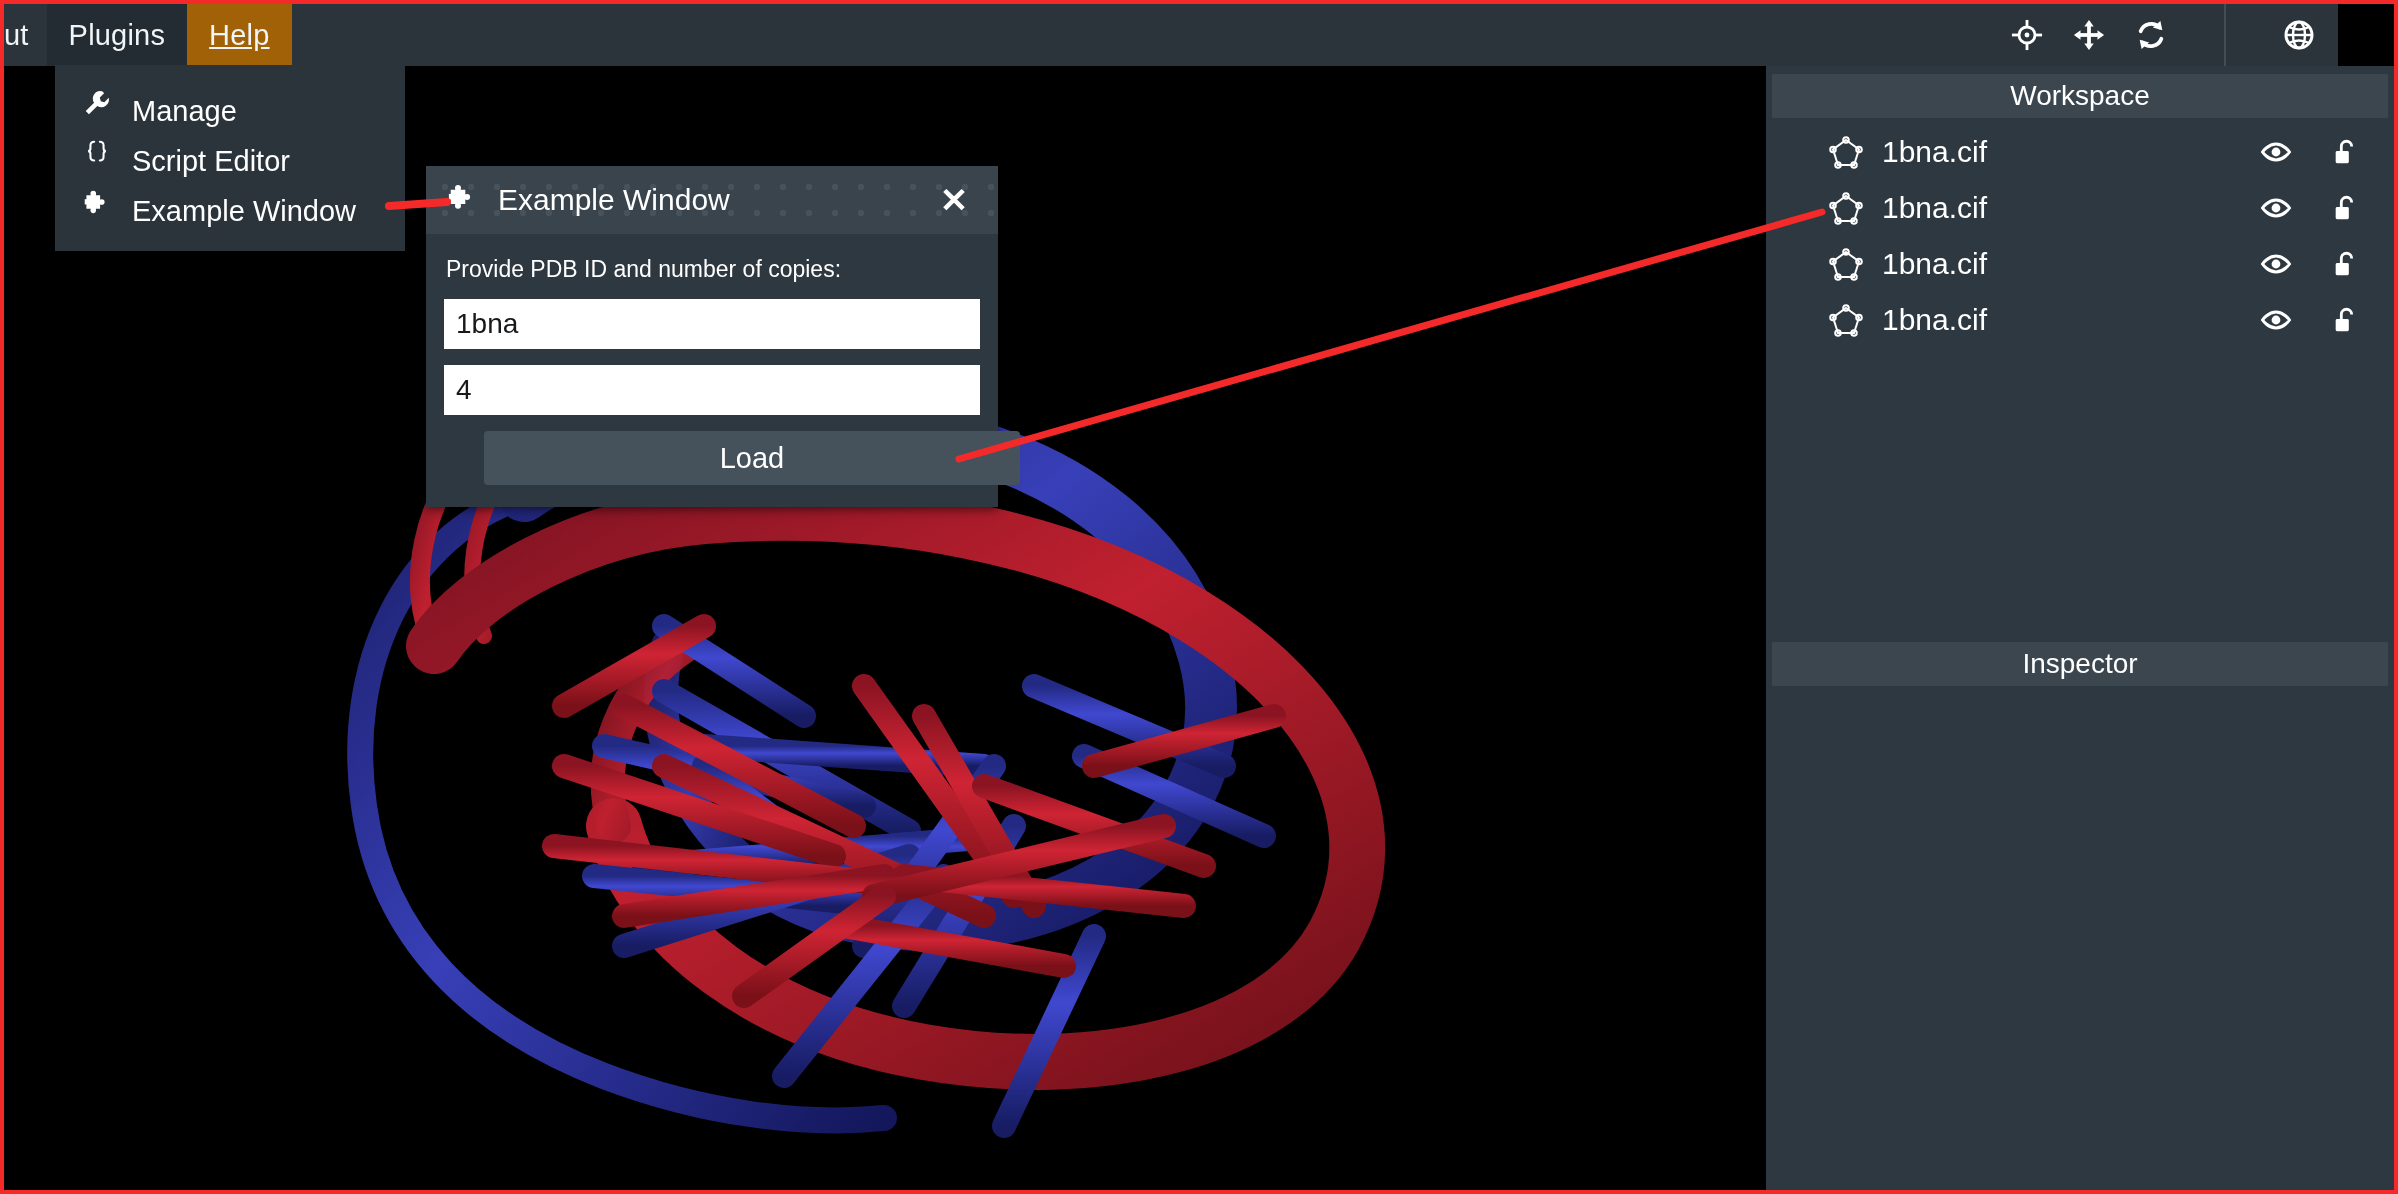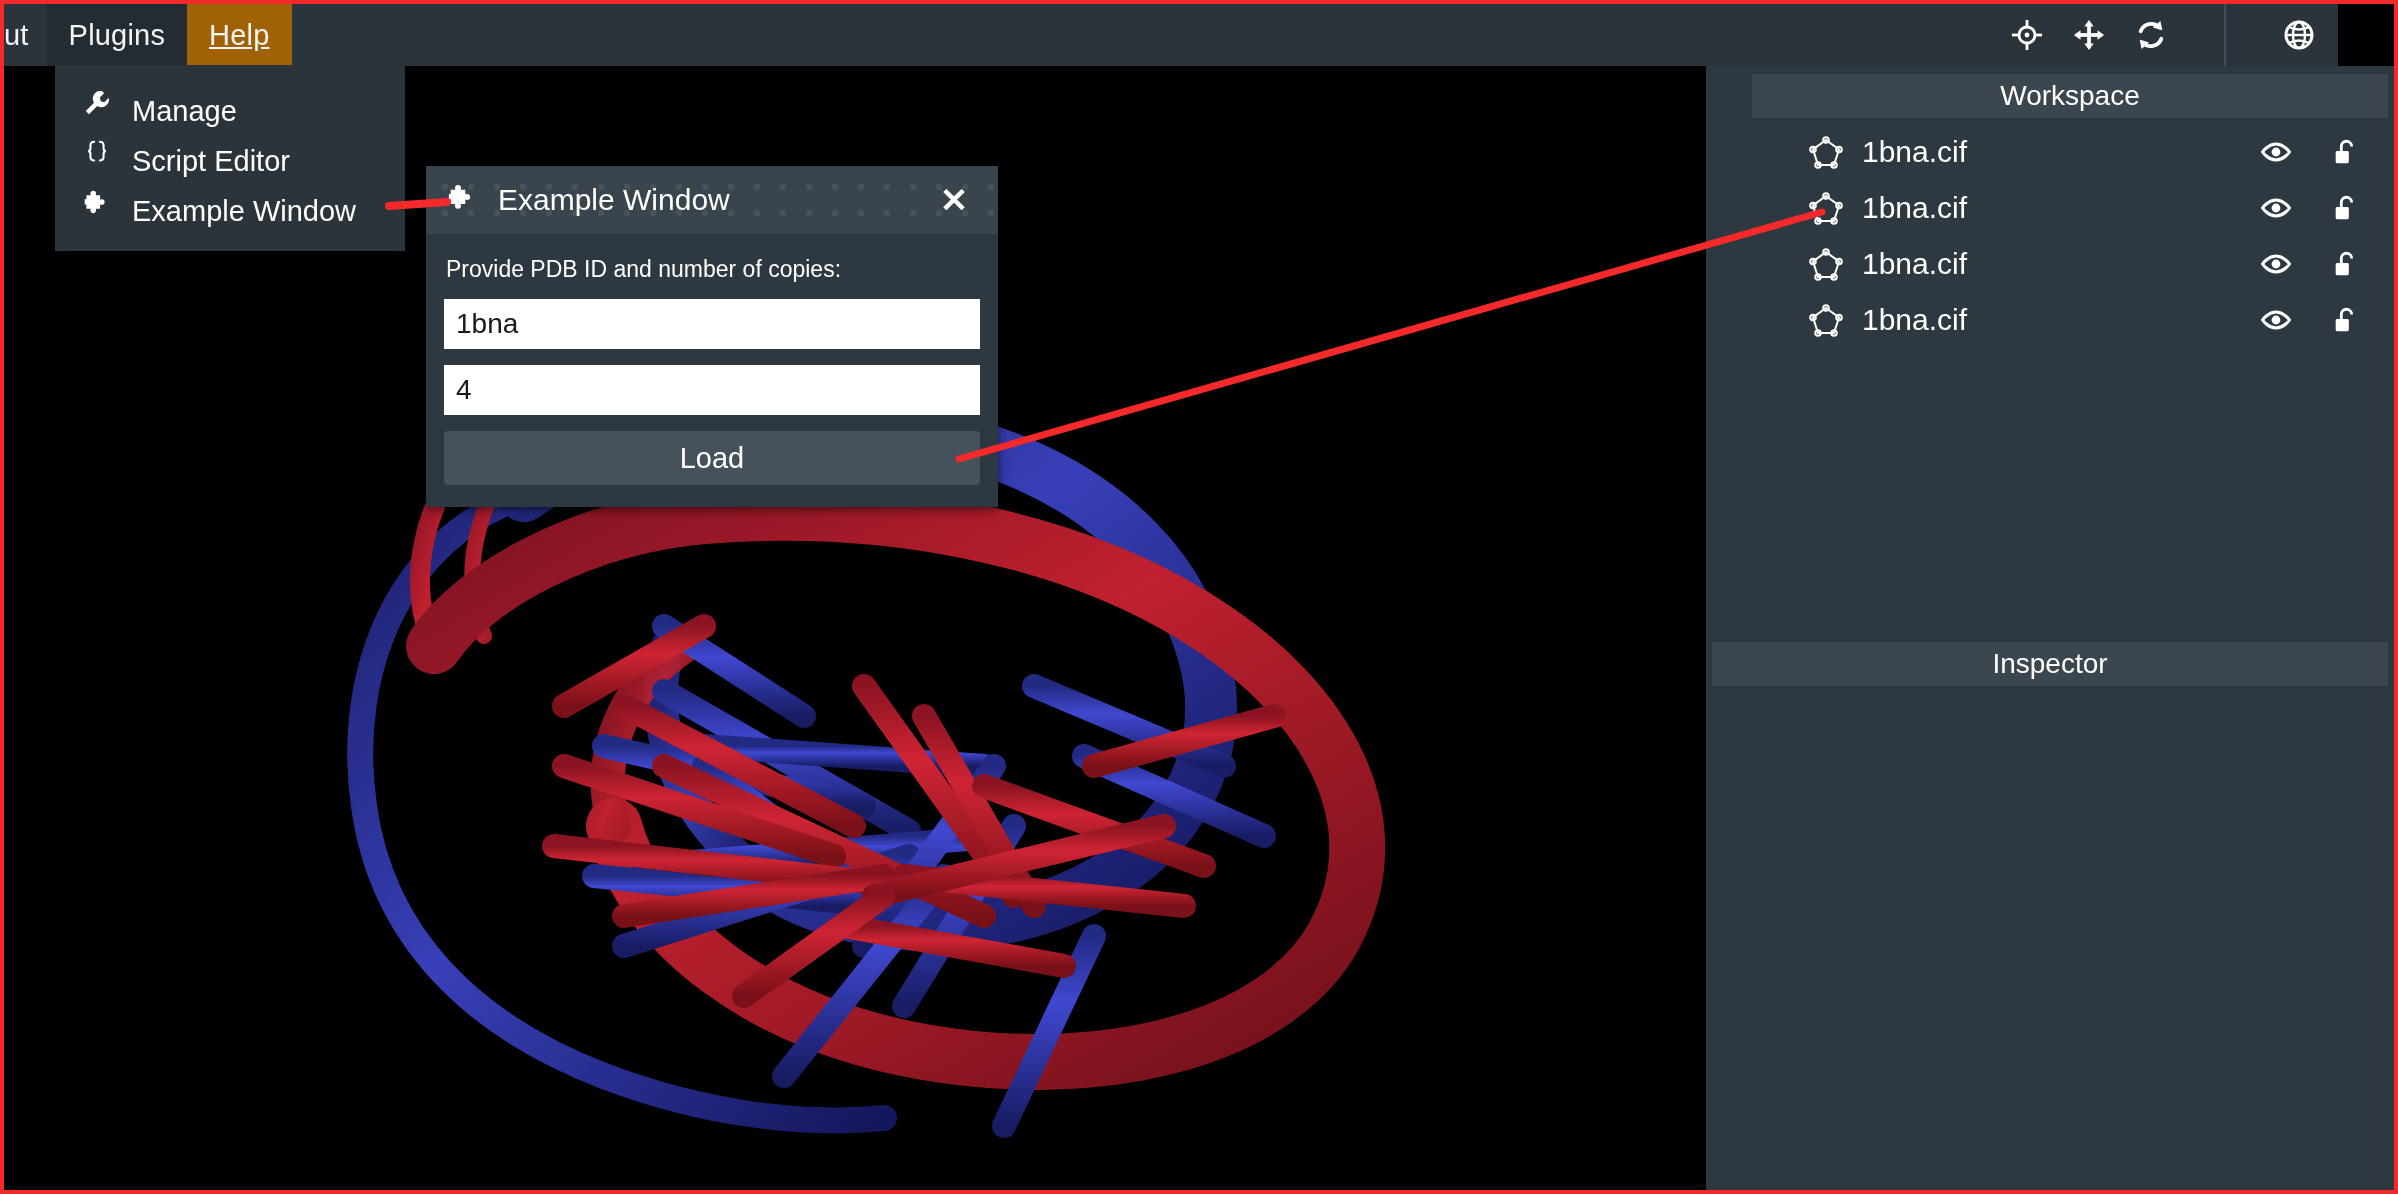--- a/index.html
+++ b/index.html
@@ -45,22 +45,22 @@
     color:#ffffff; font-size:29px; cursor:default; gap:18px;
   }
   .dd-icon{
     width:34px; height:34px; display:flex; align-items:center; justify-content:center;
     flex:0 0 34px;
   }
   .dd-label{ white-space:nowrap;margin-top:16px; }
 
   
   .right-panel{
-    position:absolute; right:0; top:62px; width:688px; bottom:0;
-    background:#2e3840; z-index:10;padding-left:40px;
+    position:absolute; right:0; top:62px; width:628px; bottom:0;
+    background:#2e3840; z-index:10;
   }
   .panel-header{
     height:44px; background:#3b464f; color:#ffffff;
     display:flex; align-items:center; justify-content:center;
     font-size:28px; margin:8px 6px 0 6px;
   }
   .ws-list{ padding-top:6px; }
   .ws-row{
     height:56px; display:flex; align-items:center; padding:0 22px 0 62px;
     color:#ffffff; font-size:30px;
@@ -99,21 +99,21 @@
   .dialog-body{ padding:18px 18px 22px 18px; }
   .dlg-label{ color:#ffffff; font-size:23px; margin:4px 0 16px 2px; }
   .dlg-input{
     display:block; width:100%; height:50px; background:#ffffff; border:none;
     color:#17191b; font-size:28px; padding:0 12px; margin-bottom:16px;
     font-family:"Liberation Sans", sans-serif; outline:none;
   }
   .dlg-button{
     display:block; width:100%; height:54px; background:#45525c; border:none;
     border-radius:4px; color:#ffffff; font-size:29px;
-    font-family:"Liberation Sans", sans-serif; cursor:default;
+    font-family:"Liberation Sans", sans-serif; cursor:default;margin-left:40px;
   }
 
   
   .anno{ position:absolute; inset:0; z-index:90; pointer-events:none; }
 
   
   .mol-svg{ position:absolute; left:0; top:0; }
 </style>
 </head>
 <body>

